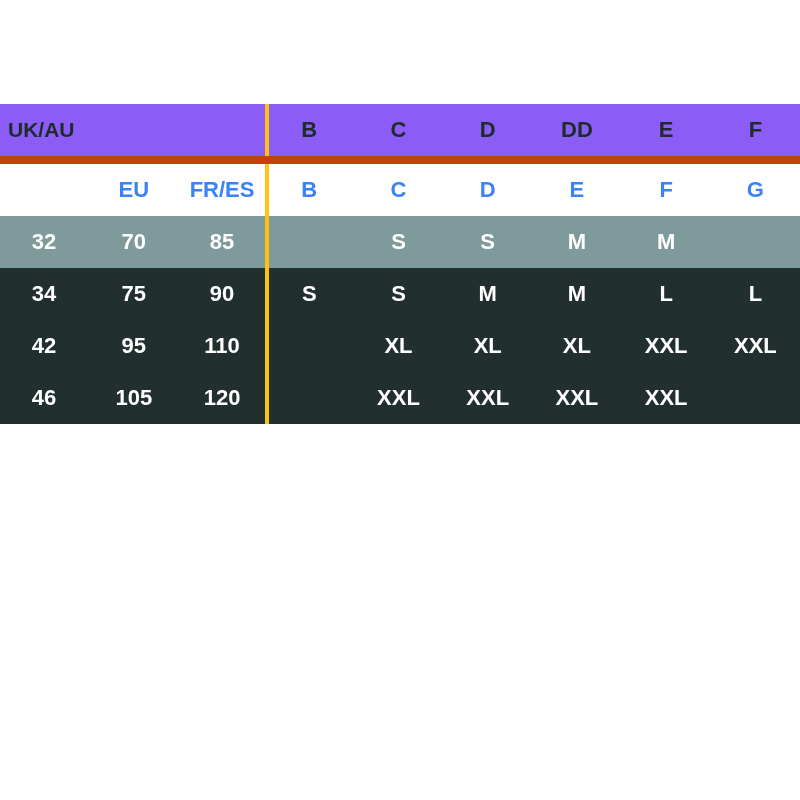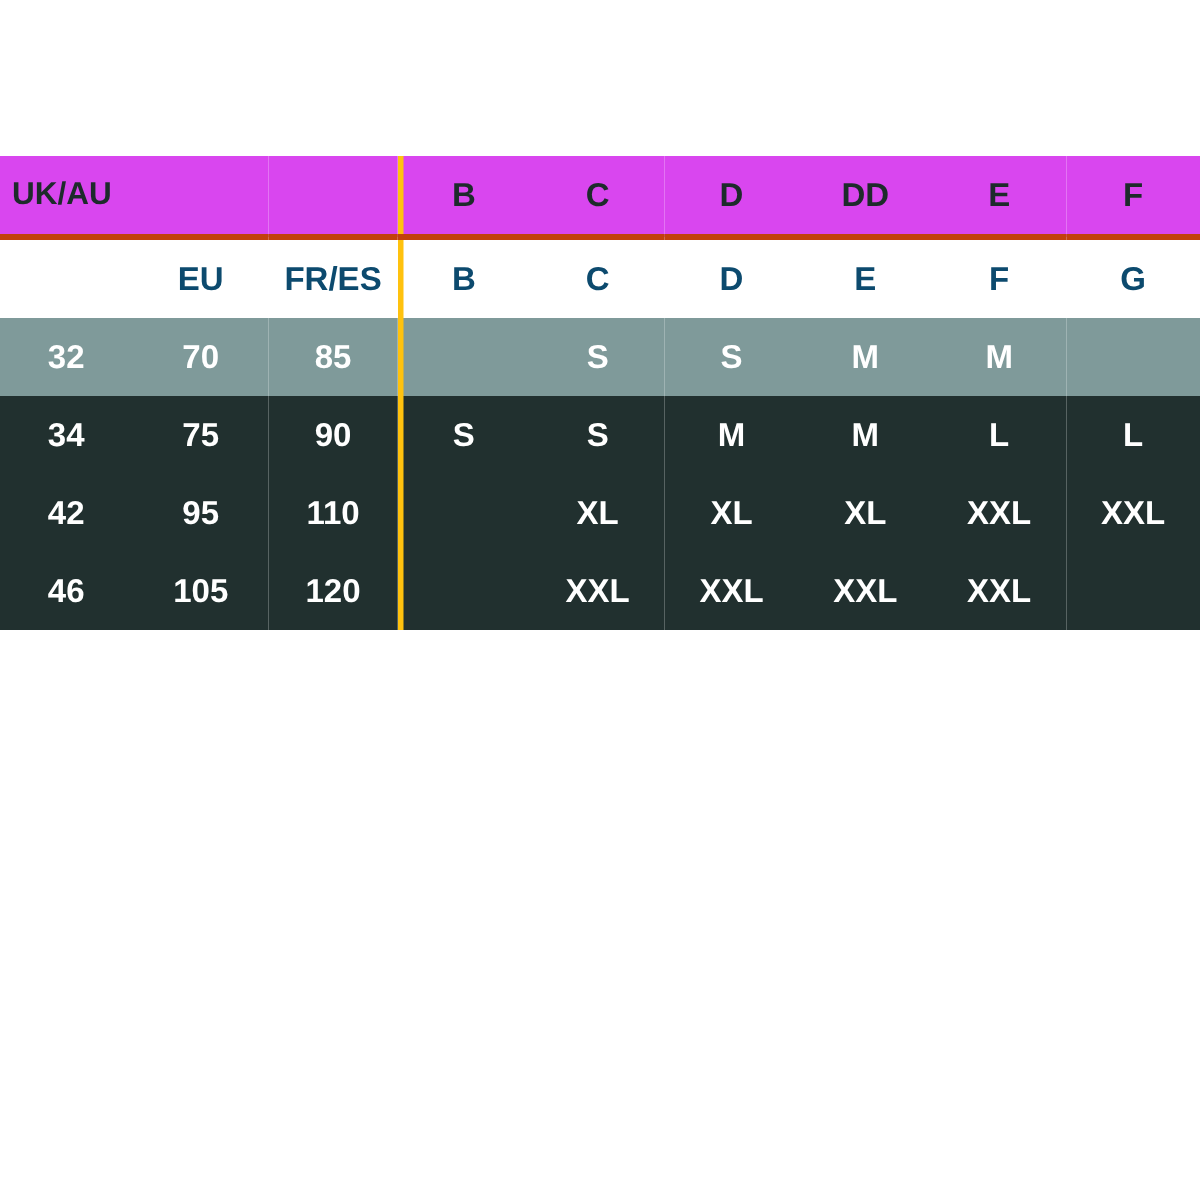--- a/index.html
+++ b/index.html
@@ -39,33 +39,33 @@
     border: 0;
   }
   
   col.c-uk    { width: 88px; }
   col.c-eu    { width: 91px; }
   col.c-fres  { width: 85px; }
   col.c-cup   { width: 89px; }
 
   
   tr.header-1 td {
-    background: #d946ef;
+    background: #8b5cf6;
     color: #1d2b2b;
-    border-bottom: 4px solid #c2410c;
+    border-bottom: 8px solid #c2410c;
   }
   tr.header-1 td.uk-label {
     font-size: 21px;
     text-align: left;
     padding-left: 8px;
   }
   
   tr.header-2 td {
     background: #ffffff;
-    color: #0c4a6e;
+    color: #3b82f6;
   }
   
   tr.row-light td { background: #7f9a9a; color: #ffffff; text-align: center; }
   tr.row-dark  td { background: #21302f; color: #ffffff; text-align: center; }
 
   
   td.div-left {
     box-shadow: inset 4px 0 0 0 #ffc20e;
   }
   tr.header-1 td.div-left {

